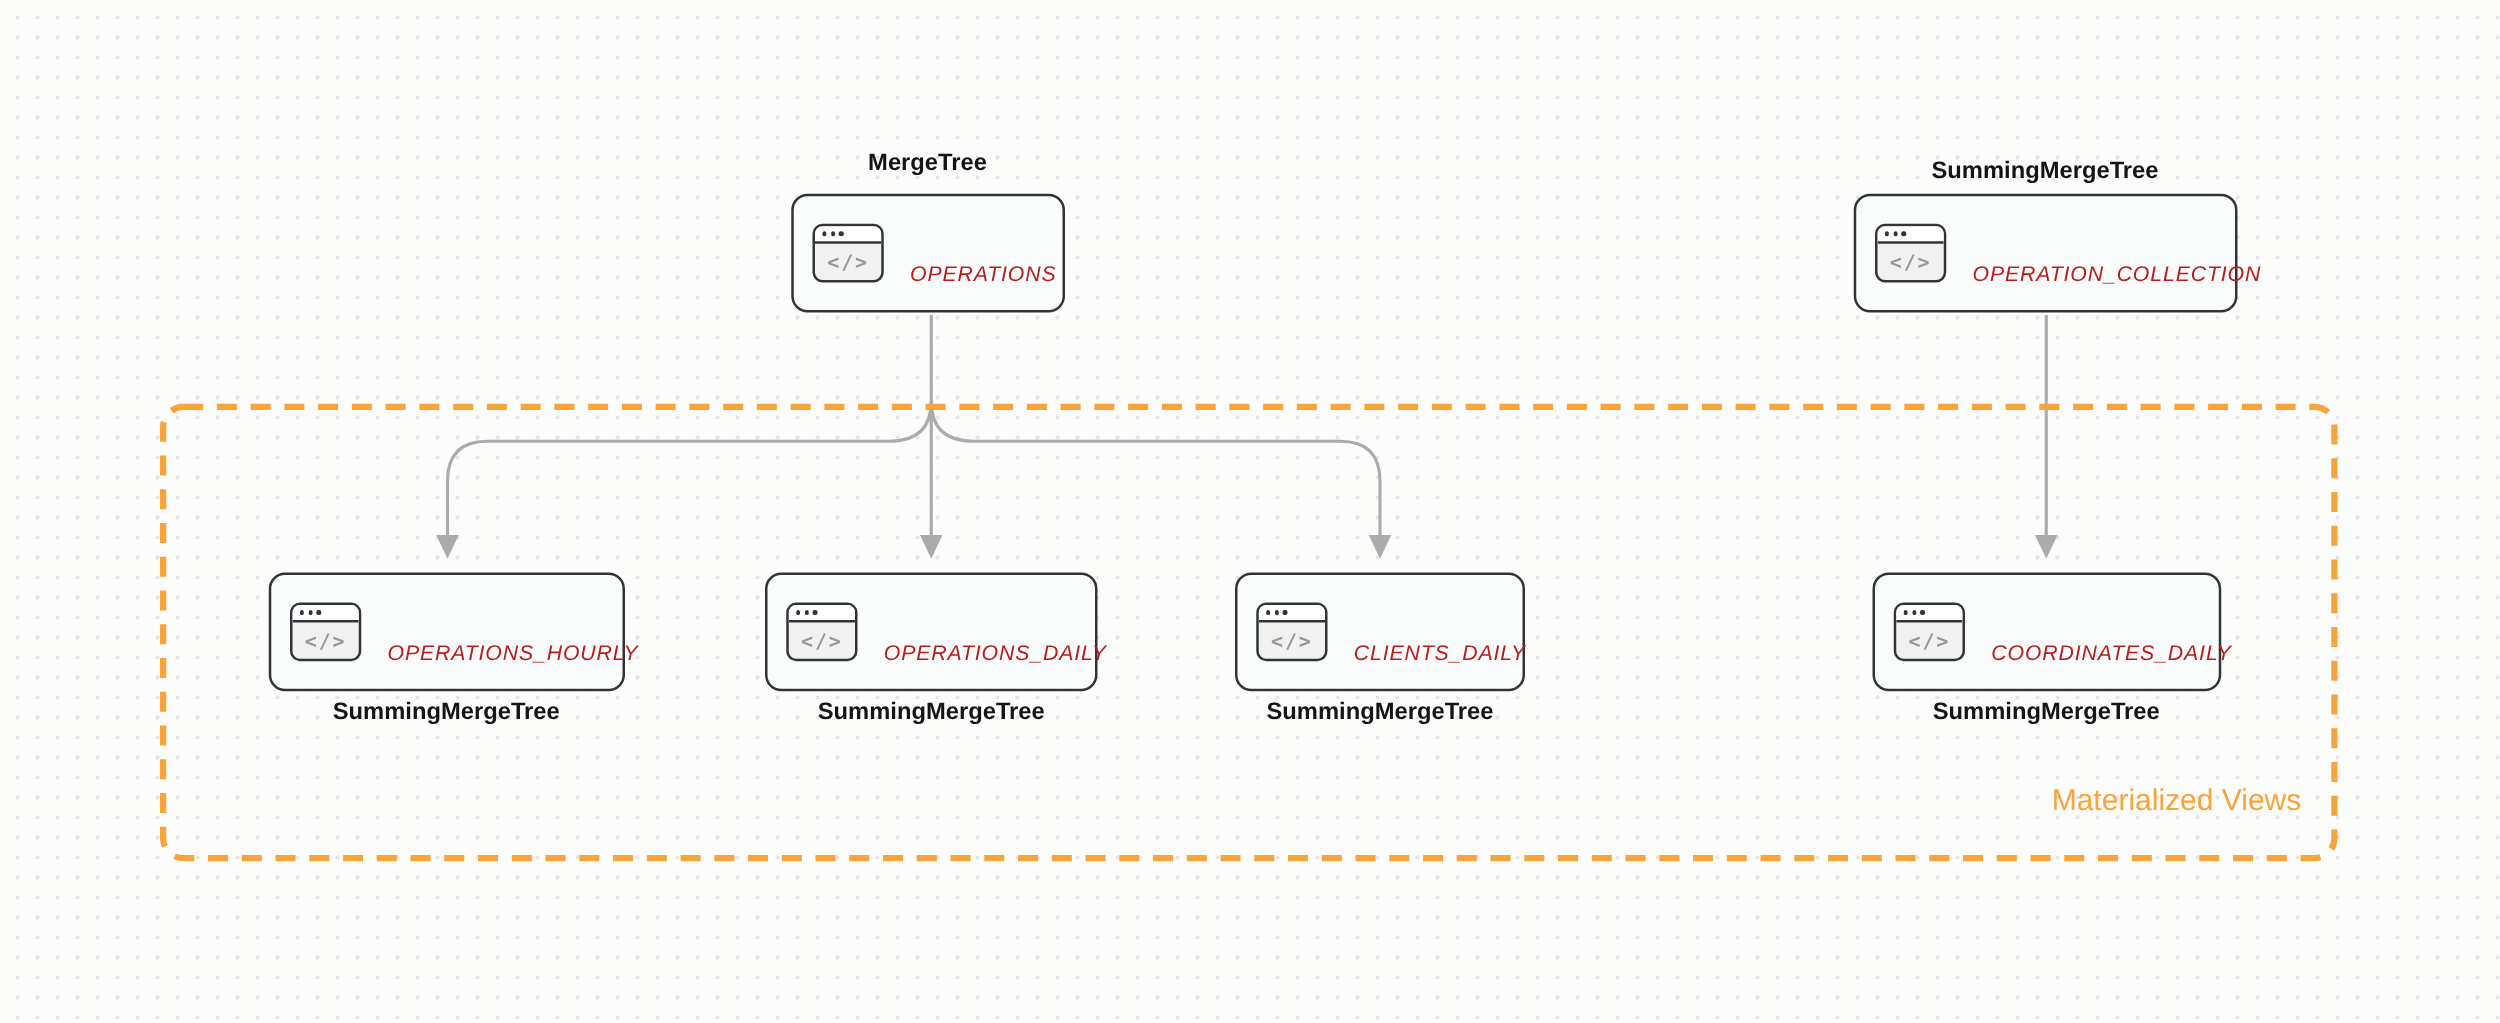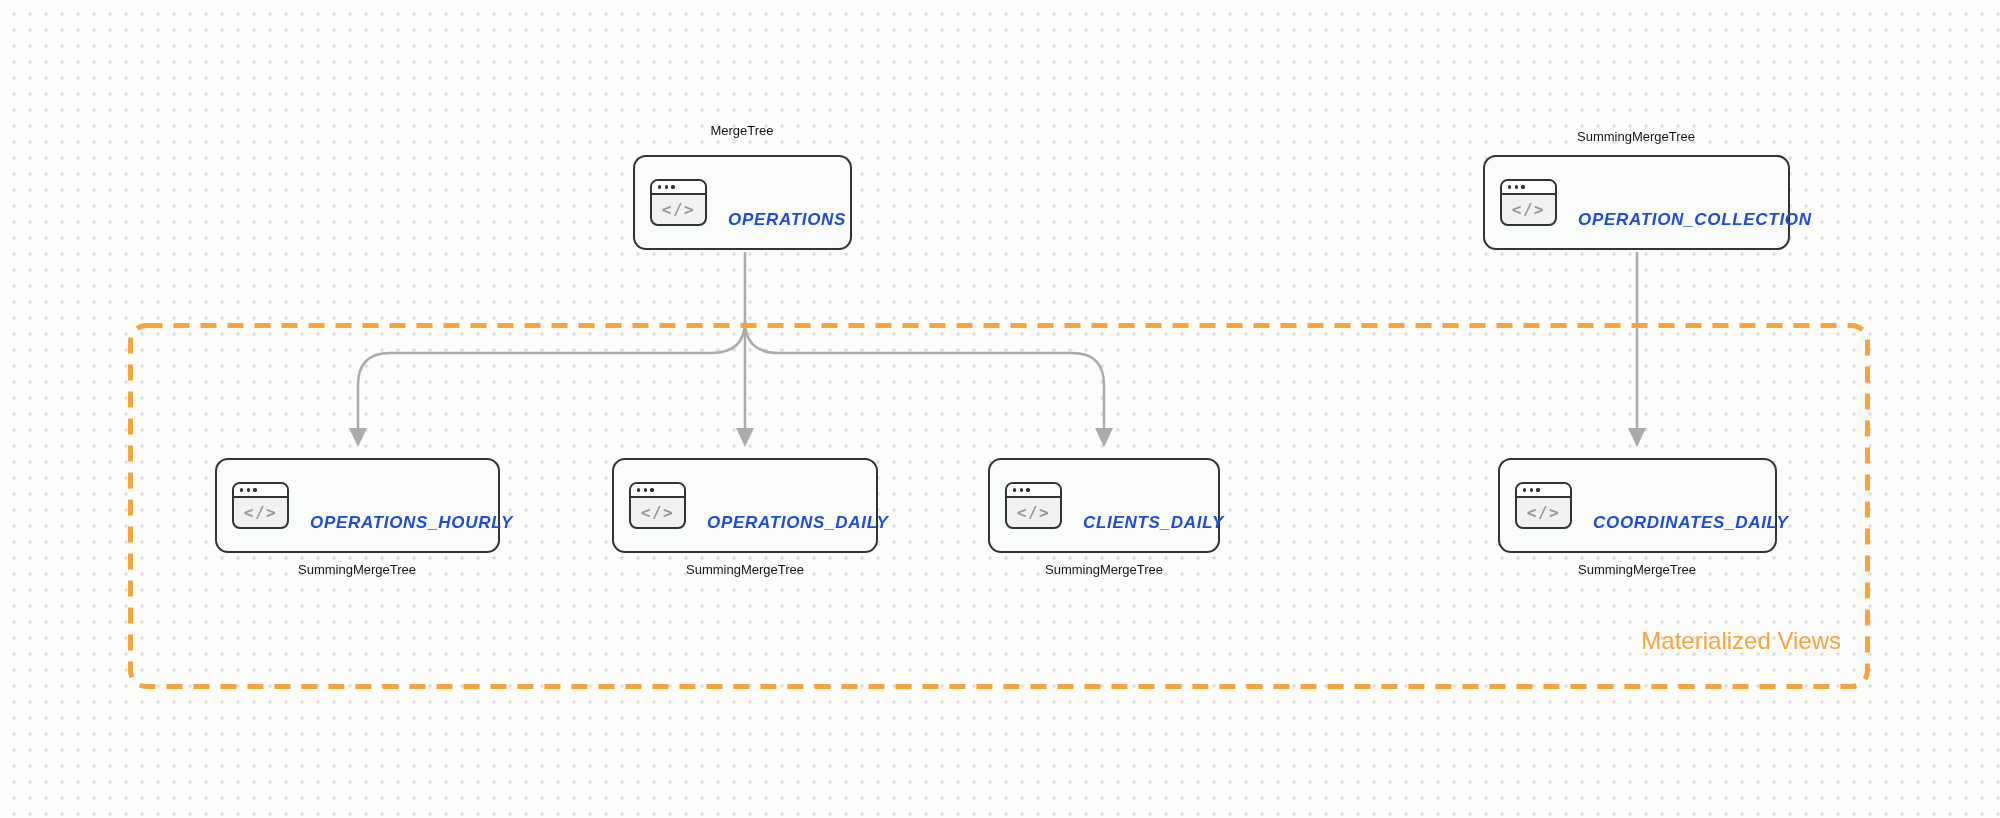--- a/index.html
+++ b/index.html
@@ -41,27 +41,27 @@
     display:flex;align-items:center;gap:3.5px;padding-left:6px;
   }
   .icon-header i{width:3.2px;height:3.2px;border-radius:50%;background:#303438;}
   .icon-body{
     flex:1;display:flex;align-items:center;justify-content:center;
     color:#96989b;font-size:16px;font-weight:bold;letter-spacing:1.5px;
     font-family:"DejaVu Sans Mono",monospace;
     padding-bottom:1px;
   }
   .table-name{
-    font-size:17px;font-style:italic;font-weight:700;
-    letter-spacing:0.7px;color:#1d4ed8;white-space:nowrap;margin-top:35px;
+    font-size:17px;font-style:italic;font-weight:400;
+    letter-spacing:0.7px;color:#b91c1c;white-space:nowrap;margin-top:35px;
   }
   .engine-label{
     position:absolute;
     transform:translateX(-50%);
-    font-size:13px;line-height:18px;font-weight:400;
+    font-size:19px;line-height:18px;font-weight:700;
     color:#141517;white-space:nowrap;
   }
   .group-label{
     position:absolute;
     font-size:24px;line-height:28px;font-weight:500;
     color:#f7a43c;white-space:nowrap;
   }
 </style>
 </head>
 <body>

